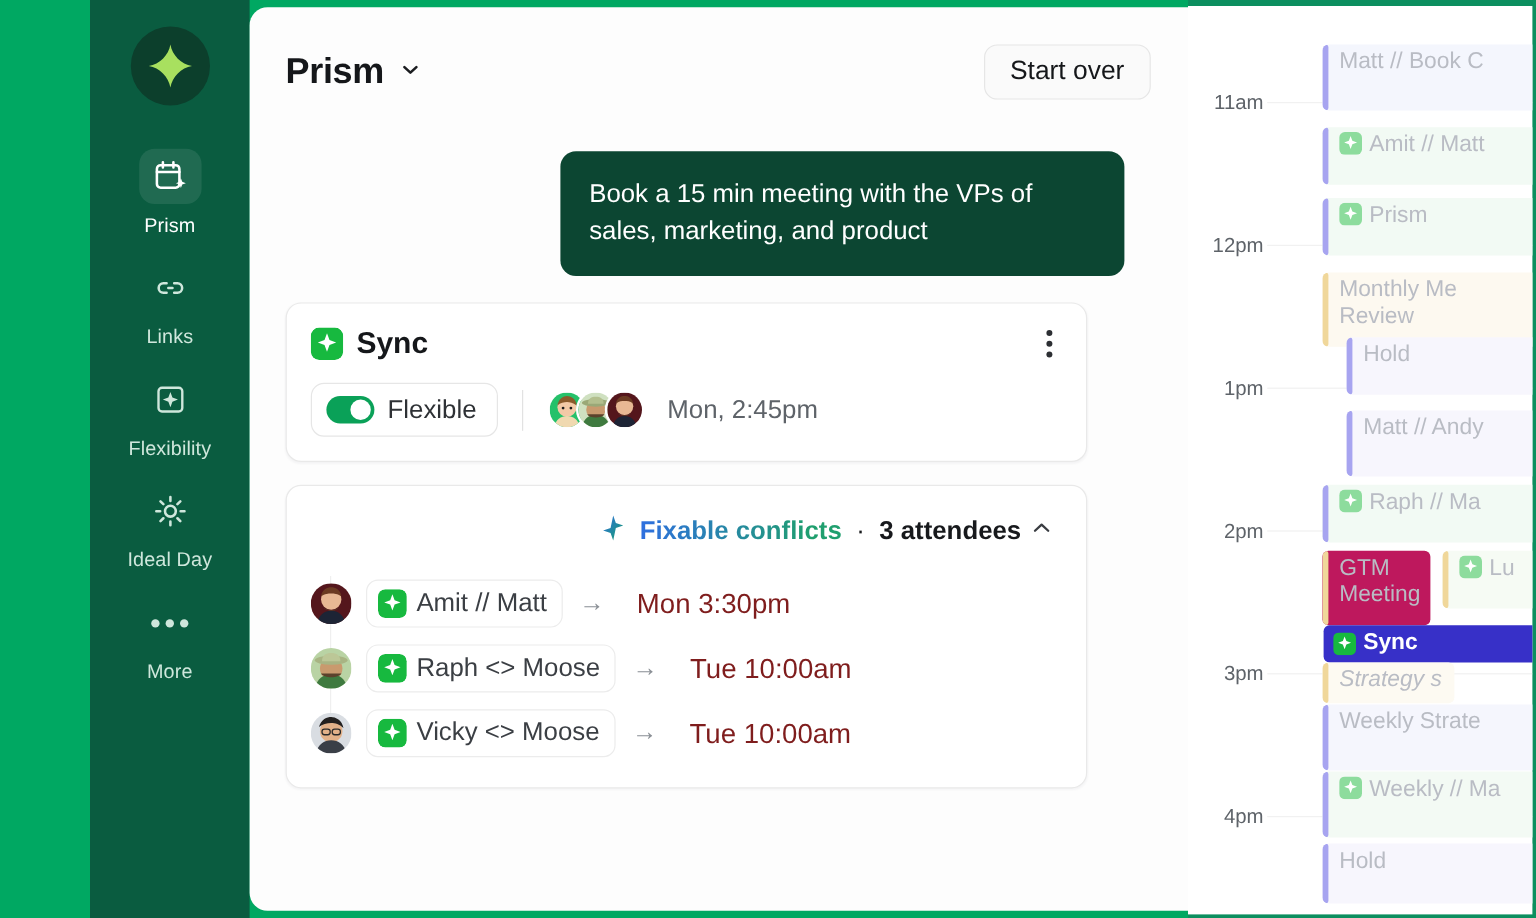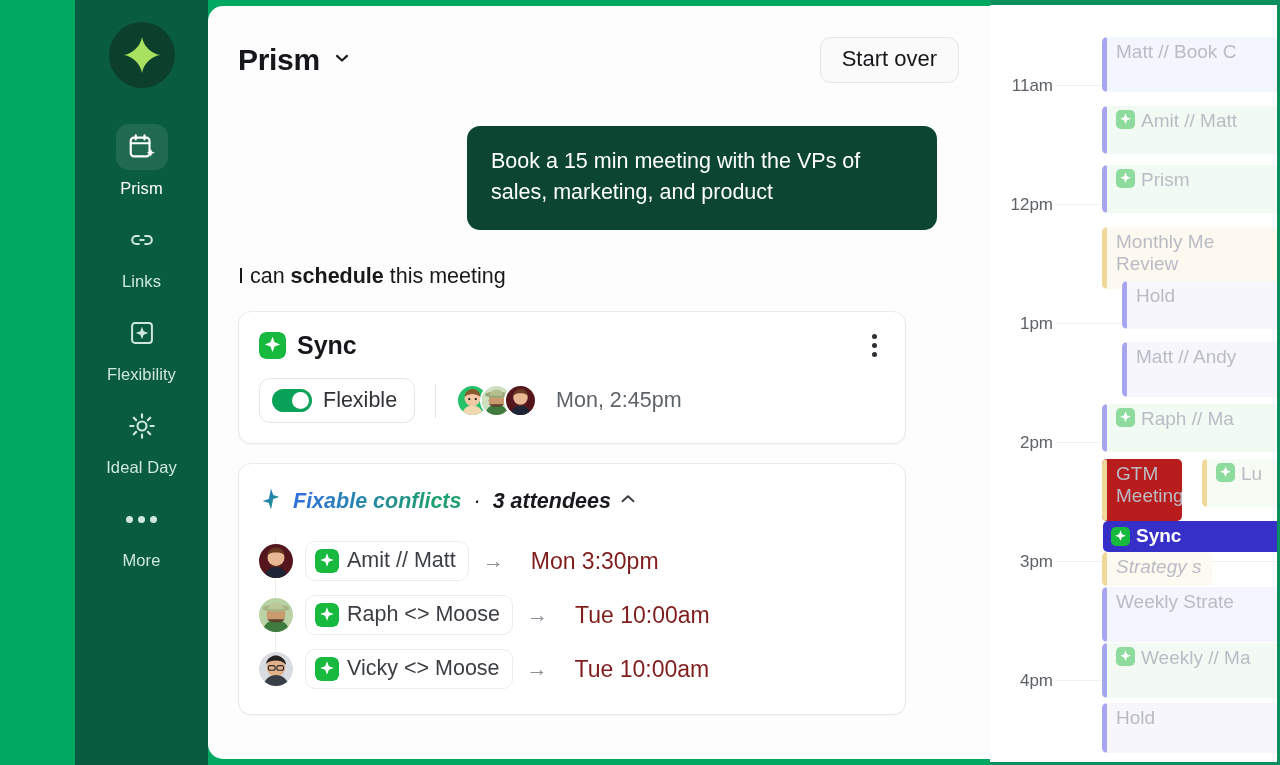--- a/index.html
+++ b/index.html
@@ -88,21 +88,21 @@
     border-radius:50%; background:#fff; }
   .flex-label { font-size: 21.5px; color: #2e3135; }
   .divider-v { width: 1px; height: 34px; background: #e2e2e2; margin: 0 20px; }
   .avatars { display: flex; align-items: center; }
   .avatars .av { width: 33px; height: 33px; border-radius: 50%; margin-right: -9px;
     border: 2px solid #fff; overflow: hidden; }
   .when { margin-left: 28px; font-size: 21.5px; color: #5e6369; }
 
   
   .conf-card { margin-top: 19px; padding: 18px 20px 18px; }
-  .conf-head { display: flex; align-items: center; justify-content: flex-start; font-style: italic; }
+  .conf-head { display: flex; align-items: center; justify-content: flex-end; }
   .conf-head-l { display: flex; align-items: center; gap: 10px; }
   .fix-label {
     font-size: 21.5px; font-weight: 600;
     background: linear-gradient(90deg,#2f6fe0 0%, #1f9f6e 85%);
     -webkit-background-clip: text; background-clip: text; color: transparent;
   }
   .attendees { font-size: 21.5px; color: #17191c; font-weight: 600; }
   .dot-sep { color: #17191c; font-size: 21.5px; margin: 0 2px; }
   .caret { cursor: pointer; padding: 6px; }
 
@@ -225,23 +225,20 @@
             </svg>
           </span>
         </div>
         <button class="start-over">Start over</button>
       </div>
 
       <div class="bubble-row">
         <div class="bubble">Book a 15 min meeting with the VPs of sales, marketing, and product</div>
       </div>
 
-      <div class="assistant-line">
-        <span>I can </span><b>schedule</b><span> this meeting</span>
-      </div>
 
       <div class="card sync-card">
         <div class="sync-head">
           <div class="sync-title">
             <span>
               <svg class="sp-badge lg" viewBox="0 0 24 24">
                 <rect x="0" y="0" width="24" height="24" rx="6" fill="#17b93f"></rect>
                 <path d="M12 4.2l1.85 4.95L18.8 11l-4.95 1.85L12 17.8l-1.85-4.95L5.2 11l4.95-1.85z" fill="#ffffff"></path>
               </svg>
             </span>
@@ -453,21 +450,21 @@
         <div class="ev" style="left: 112px; top: 399px; height: 48px; width: 180px; background: rgb(242, 250, 244); color: rgb(185, 188, 196);">
           <span class="bar" style="background: rgb(167, 164, 240);"></span>
           <span style="flex: 0 0 auto; margin-left: 6px;">
             <svg width="19" height="19" viewBox="0 0 24 24" style="display:block">
               <rect width="24" height="24" rx="6" fill="#8ddc9d"></rect>
               <path d="M12 4.2l1.85 4.95L18.8 11l-4.95 1.85L12 17.8l-1.85-4.95L5.2 11l4.95-1.85z" fill="#ffffff"></path>
             </svg>
           </span>
           <span class="etext" style="margin-left: 0px;">Raph // Ma</span>
         </div>
-        <div class="ev" style="left: 112px; top: 454px; height: 62px; width: 80px; background: #b91c1c; color: rgb(185, 188, 196);">
+        <div class="ev" style="left: 112px; top: 454px; height: 62px; width: 90px; background: #be185d; color: rgb(185, 188, 196);">
           <span class="bar" style="background: rgb(240, 215, 154);"></span>
           <span class="etext" style="margin-left: 6px;">GTM
 Meeting</span>
         </div>
         <div class="ev" style="left: 212px; top: 454px; height: 48px; width: 80px; background: rgb(246, 251, 244); color: rgb(185, 188, 196);">
           <span class="bar" style="background: rgb(240, 215, 154);"></span>
           <span style="flex: 0 0 auto; margin-left: 6px;">
             <svg width="19" height="19" viewBox="0 0 24 24" style="display:block">
               <rect width="24" height="24" rx="6" fill="#8ddc9d"></rect>
               <path d="M12 4.2l1.85 4.95L18.8 11l-4.95 1.85L12 17.8l-1.85-4.95L5.2 11l4.95-1.85z" fill="#ffffff"></path>

